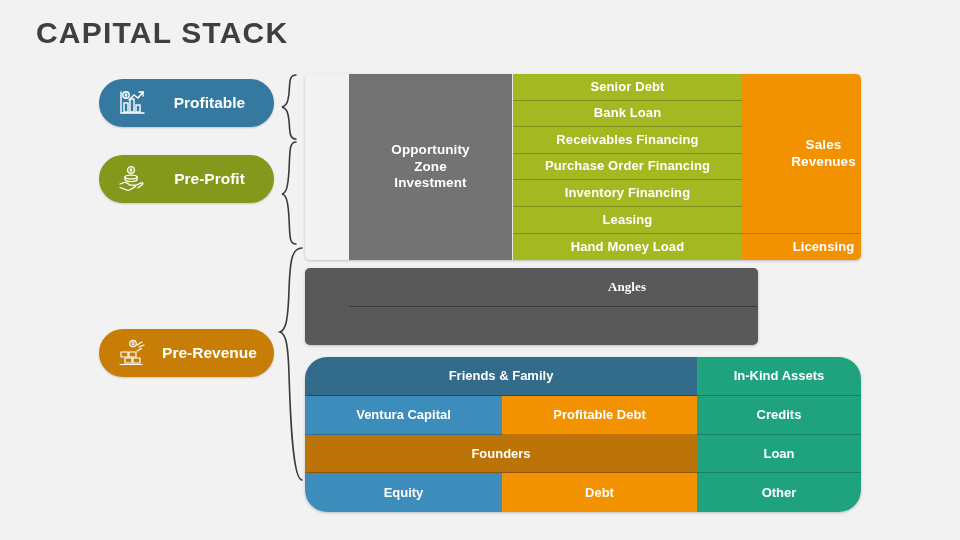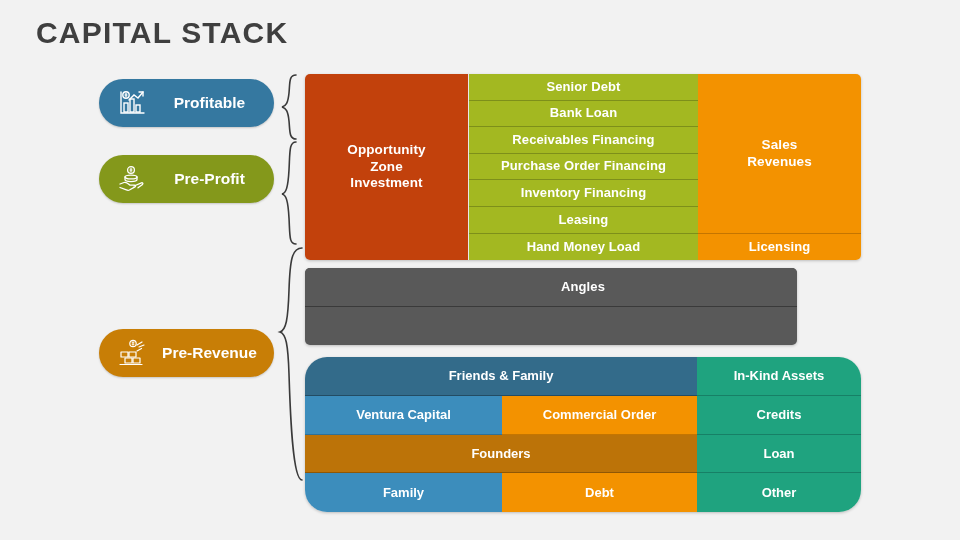--- a/index.html
+++ b/index.html
@@ -75,27 +75,28 @@
     position: absolute;
     display: flex;
     align-items: center;
     justify-content: center;
     color: #ffffff;
     font-size: 13px;
     font-weight: bold;
     text-align: center;
     line-height: 1.25;
     letter-spacing: 0.1px;
+    margin-left: 44px;
   }
 
   
   #block-top { left: 305px; top: 74px; width: 556px; height: 186px; }
   #oz-cell {
     left: 0; top: 0; width: 164px; height: 186px;
-    background: #c2410c;
+    background: #737373;
     font-size: 13.5px;
     border-right: 1px solid #e8e8e8;
   }
   .green-row {
     left: 164px; width: 229px; height: 26.6px;
     background: #a3b821;
     border-bottom: 1px solid #7d8f1a;
     font-size: 13px;
   }
   #sales-cell {
@@ -104,21 +105,21 @@
     border-bottom: 1px solid #c47500;
     font-size: 13.5px;
   }
   #licensing-cell {
     left: 393px; top: 160px; width: 163px; height: 26px;
     background: #f39200;
     font-size: 13px;
   }
 
   
-  #block-mid { left: 305px; top: 268px; width: 492px; height: 77px; background: #595959; }
+  #block-mid { left: 305px; top: 268px; width: 453px; height: 77px; background: #595959; font-family: Liberation Serif, serif; }
   .gray-row {
     left: 0; width: 556px; height: 38.5px;
     background: #595959;
     font-size: 13px;
   }
   #gray-row-0 { top: 0; border-bottom: 1px solid #3a3a3a; }
   #gray-row-1 { top: 38.5px; }
 
   
   #block-bot { left: 305px; top: 357px; width: 556px; height: 155px; border-radius: 22px; }
@@ -251,29 +252,29 @@
 
   <div class="block" id="block-bot">
 
     <div class="bot-row" id="bot-row-0">
       <div class="seg seg-full c-darkblue">Friends &amp; Family</div>
       <div class="seg seg-right c-teal">In-Kind Assets</div>
     </div>
 
     <div class="bot-row" id="bot-row-1">
       <div class="seg seg-left c-blue">Ventura Capital</div>
-      <div class="seg seg-mid c-orange">Commercial Order</div>
+      <div class="seg seg-mid c-orange">Profitable Debt</div>
       <div class="seg seg-right c-teal">Credits</div>
     </div>
 
     <div class="bot-row" id="bot-row-2">
       <div class="seg seg-full c-brown">Founders</div>
       <div class="seg seg-right c-teal">Loan</div>
     </div>
 
     <div class="bot-row" id="bot-row-3">
-      <div class="seg seg-left c-blue no-bb">Family</div>
+      <div class="seg seg-left c-blue no-bb">Equity</div>
       <div class="seg seg-mid c-orange no-bb">Debt</div>
       <div class="seg seg-right c-teal no-bb">Other</div>
     </div>
   </div>
 
 </div>
 
 </body></html>

